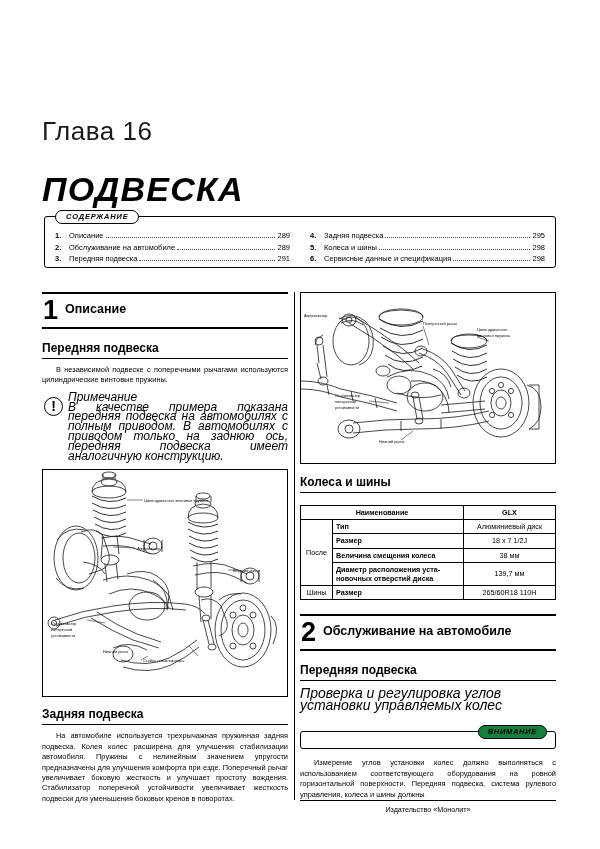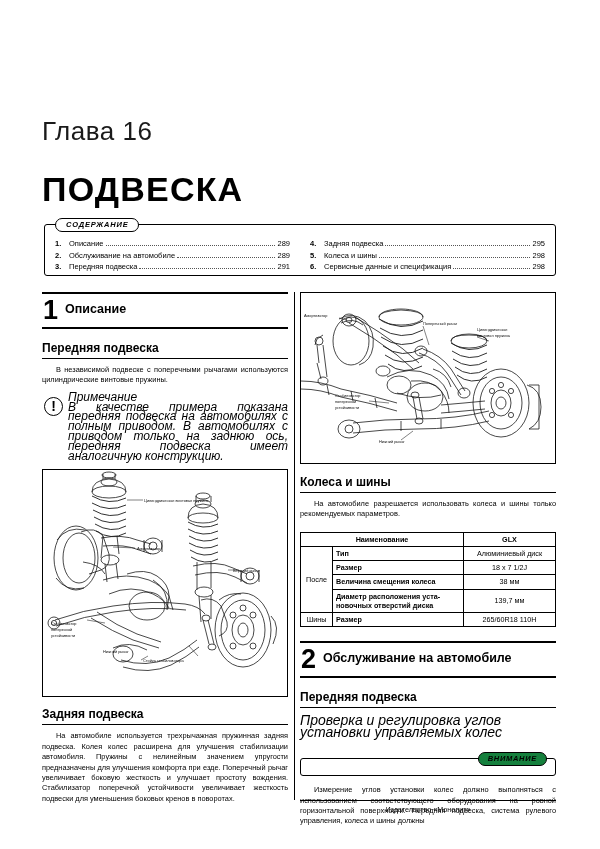--- a/index.html
+++ b/index.html
@@ -14,26 +14,26 @@
   }
   .page { position:absolute; left:0; top:0; width:600px; height:849px;border-radius:29px; }
 
   
   .chapter-label {
     position:absolute; left:42px; top:116px;
     font-size:26px; font-weight:400; letter-spacing:.5px; color:#1a1a1a;
   }
   .chapter-title {
     position:absolute; left:42px; top:170px;
-    font-size:34px; font-weight:bold; letter-spacing:1.2px;
+    font-size:34px; font-weight:bold; letter-spacing:1.2px;font-style:italic;
   }
 
   
   .toc {
-    position:absolute; left:44px; top:224px; width:512px; height:52px;
+    position:absolute; left:44px; top:216px; width:512px; height:52px;
     border:1px solid #000; border-radius:3px;
   }
   .toc-tab {
     position:absolute; left:10px; top:-7px;
     background:#fff; border:1px solid #000; border-radius:7px;
     padding:1px 10px 2px 10px;
     font-size:7.5px; font-style:italic; font-weight:bold; letter-spacing:.8px;
   }
   .toc-cols { position:absolute; left:0; top:13px; width:100%; display:flex; }
   .toc-col { width:50%; padding:0 10px; }
@@ -440,21 +440,20 @@
         <text class="lbl" x="176" y="38">Цилиндрическая</text>
         <text class="lbl" x="176" y="44">винтовая пружина</text>
         <text class="lbl" x="34" y="104">Стабилизатор</text>
         <text class="lbl" x="34" y="110">поперечной</text>
         <text class="lbl" x="34" y="116">устойчивости</text>
         <text class="lbl" x="78" y="150">Нижний рычаг</text>
       </svg>
     </div>
 
     <div class="subhead">Колеса и шины</div>
-    <p class="body">На автомобиле разрешается использовать колеса и шины только рекомендуемых параметров.</p>
 
     <table class="spec">
       <tbody>
         <tr>
           <th colspan="2">Наименование</th>
           <th class="val">GLX</th>
         </tr>
         <tr>
           <td class="grp" rowspan="4">После</td>
           <td class="nm">Тип</td>

